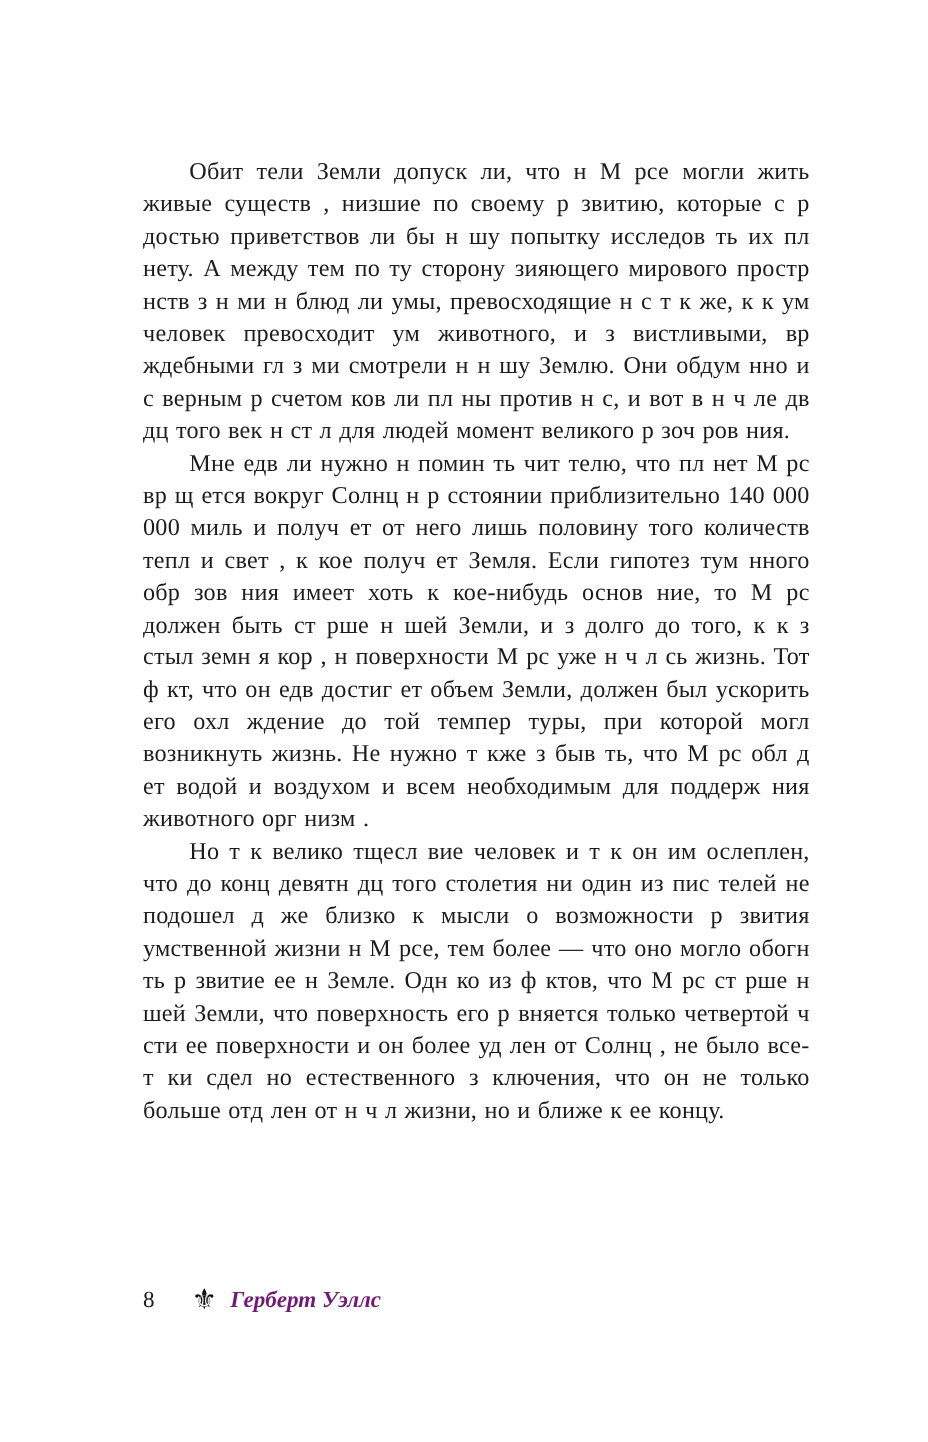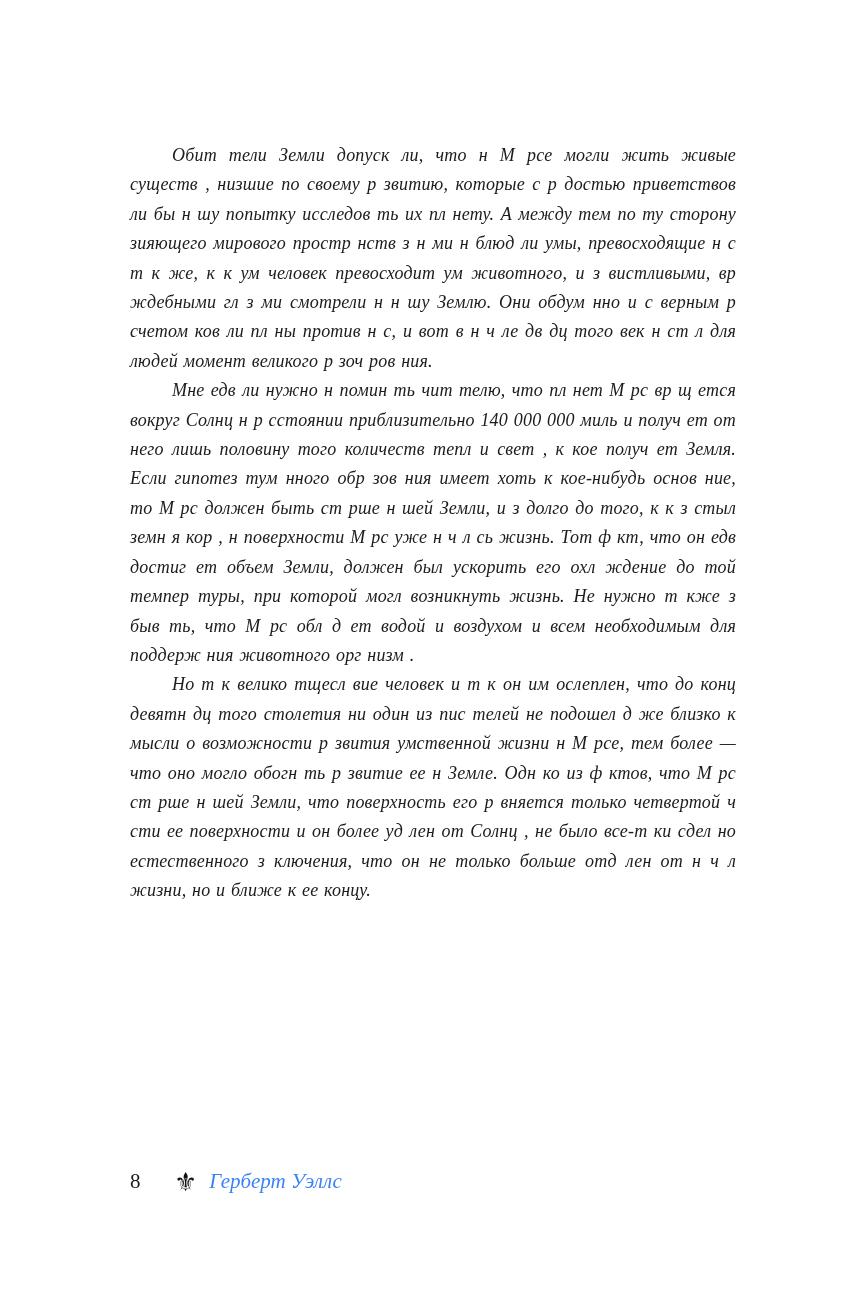--- a/index.html
+++ b/index.html
@@ -17,27 +17,26 @@
     color: #1c1c1c;
   }
   .text-block {
     position: absolute;
     top: 141px;
     left: 130px;
     width: 606px;
   }
   .para {
     margin: 0;
-    font-size: 18px;
+    font-size: 22px;
     line-height: 29.4px;
     text-align: justify;
     text-indent: 42px;
     letter-spacing: 0.2px;
     word-spacing: 1px;
-    font-style: italic;
   }
   .footer {
     position: absolute;
     left: 130px;
     top: 1168px;
     width: 606px;
     display: flex;
     align-items: center;
     font-size: 21px;
   }
@@ -51,21 +50,22 @@
     display: inline-block;
     margin: 0 12px 0 10px;
     font-family: "DejaVu Sans", sans-serif;
     font-size: 26px;
     line-height: 1;
     color: #111111;
     transform: translateY(1px);
   }
   .author {
     font-style: italic;
-    color: #3b82f6;
+    color: #701a75;
+    font-weight: bold;
   }
 </style>
 </head>
 <body>
 
 <div class="page">
 
   <main class="text-block">
     <p class="para">Обит тели Земли допуск ли, что н  М рсе могли жить живые существ , низшие по своему р звитию, которые с р достью приветствов ли бы н шу попытку исследов ть их пл нету. А между тем по ту сторону зияющего мирового простр нств  з  н ми н блюд ли умы, превосходящие н с т к же, к к ум человек  превосходит ум животного, и з вистливыми, вр ждебными гл з ми смотрели н  н шу Землю. Они обдум нно и с верным р счетом ков ли пл ны против н с, и вот в н ч ле дв дц того век  н ст л для людей момент великого р зоч ров ния.</p>
     <p class="para">Мне едв  ли нужно н помин ть чит телю, что пл нет  М рс вр щ ется вокруг Солнц  н  р сстоянии приблизительно 140 000 000 миль и получ ет от него лишь половину того количеств  тепл  и свет , к кое получ ет Земля. Если гипотез  тум нного обр зов ния имеет хоть к кое-нибудь основ ние, то М рс должен быть ст рше н шей Земли, и з долго до того, к к з стыл  земн я кор , н  поверхности М рс  уже н ч л сь жизнь. Тот ф кт, что он едв  достиг ет объем  Земли, должен был ускорить его охл ждение до той темпер туры, при которой могл  возникнуть жизнь. Не нужно т кже з быв ть, что М рс обл д ет водой и воздухом и всем необходимым для поддерж ния животного орг низм .</p>

